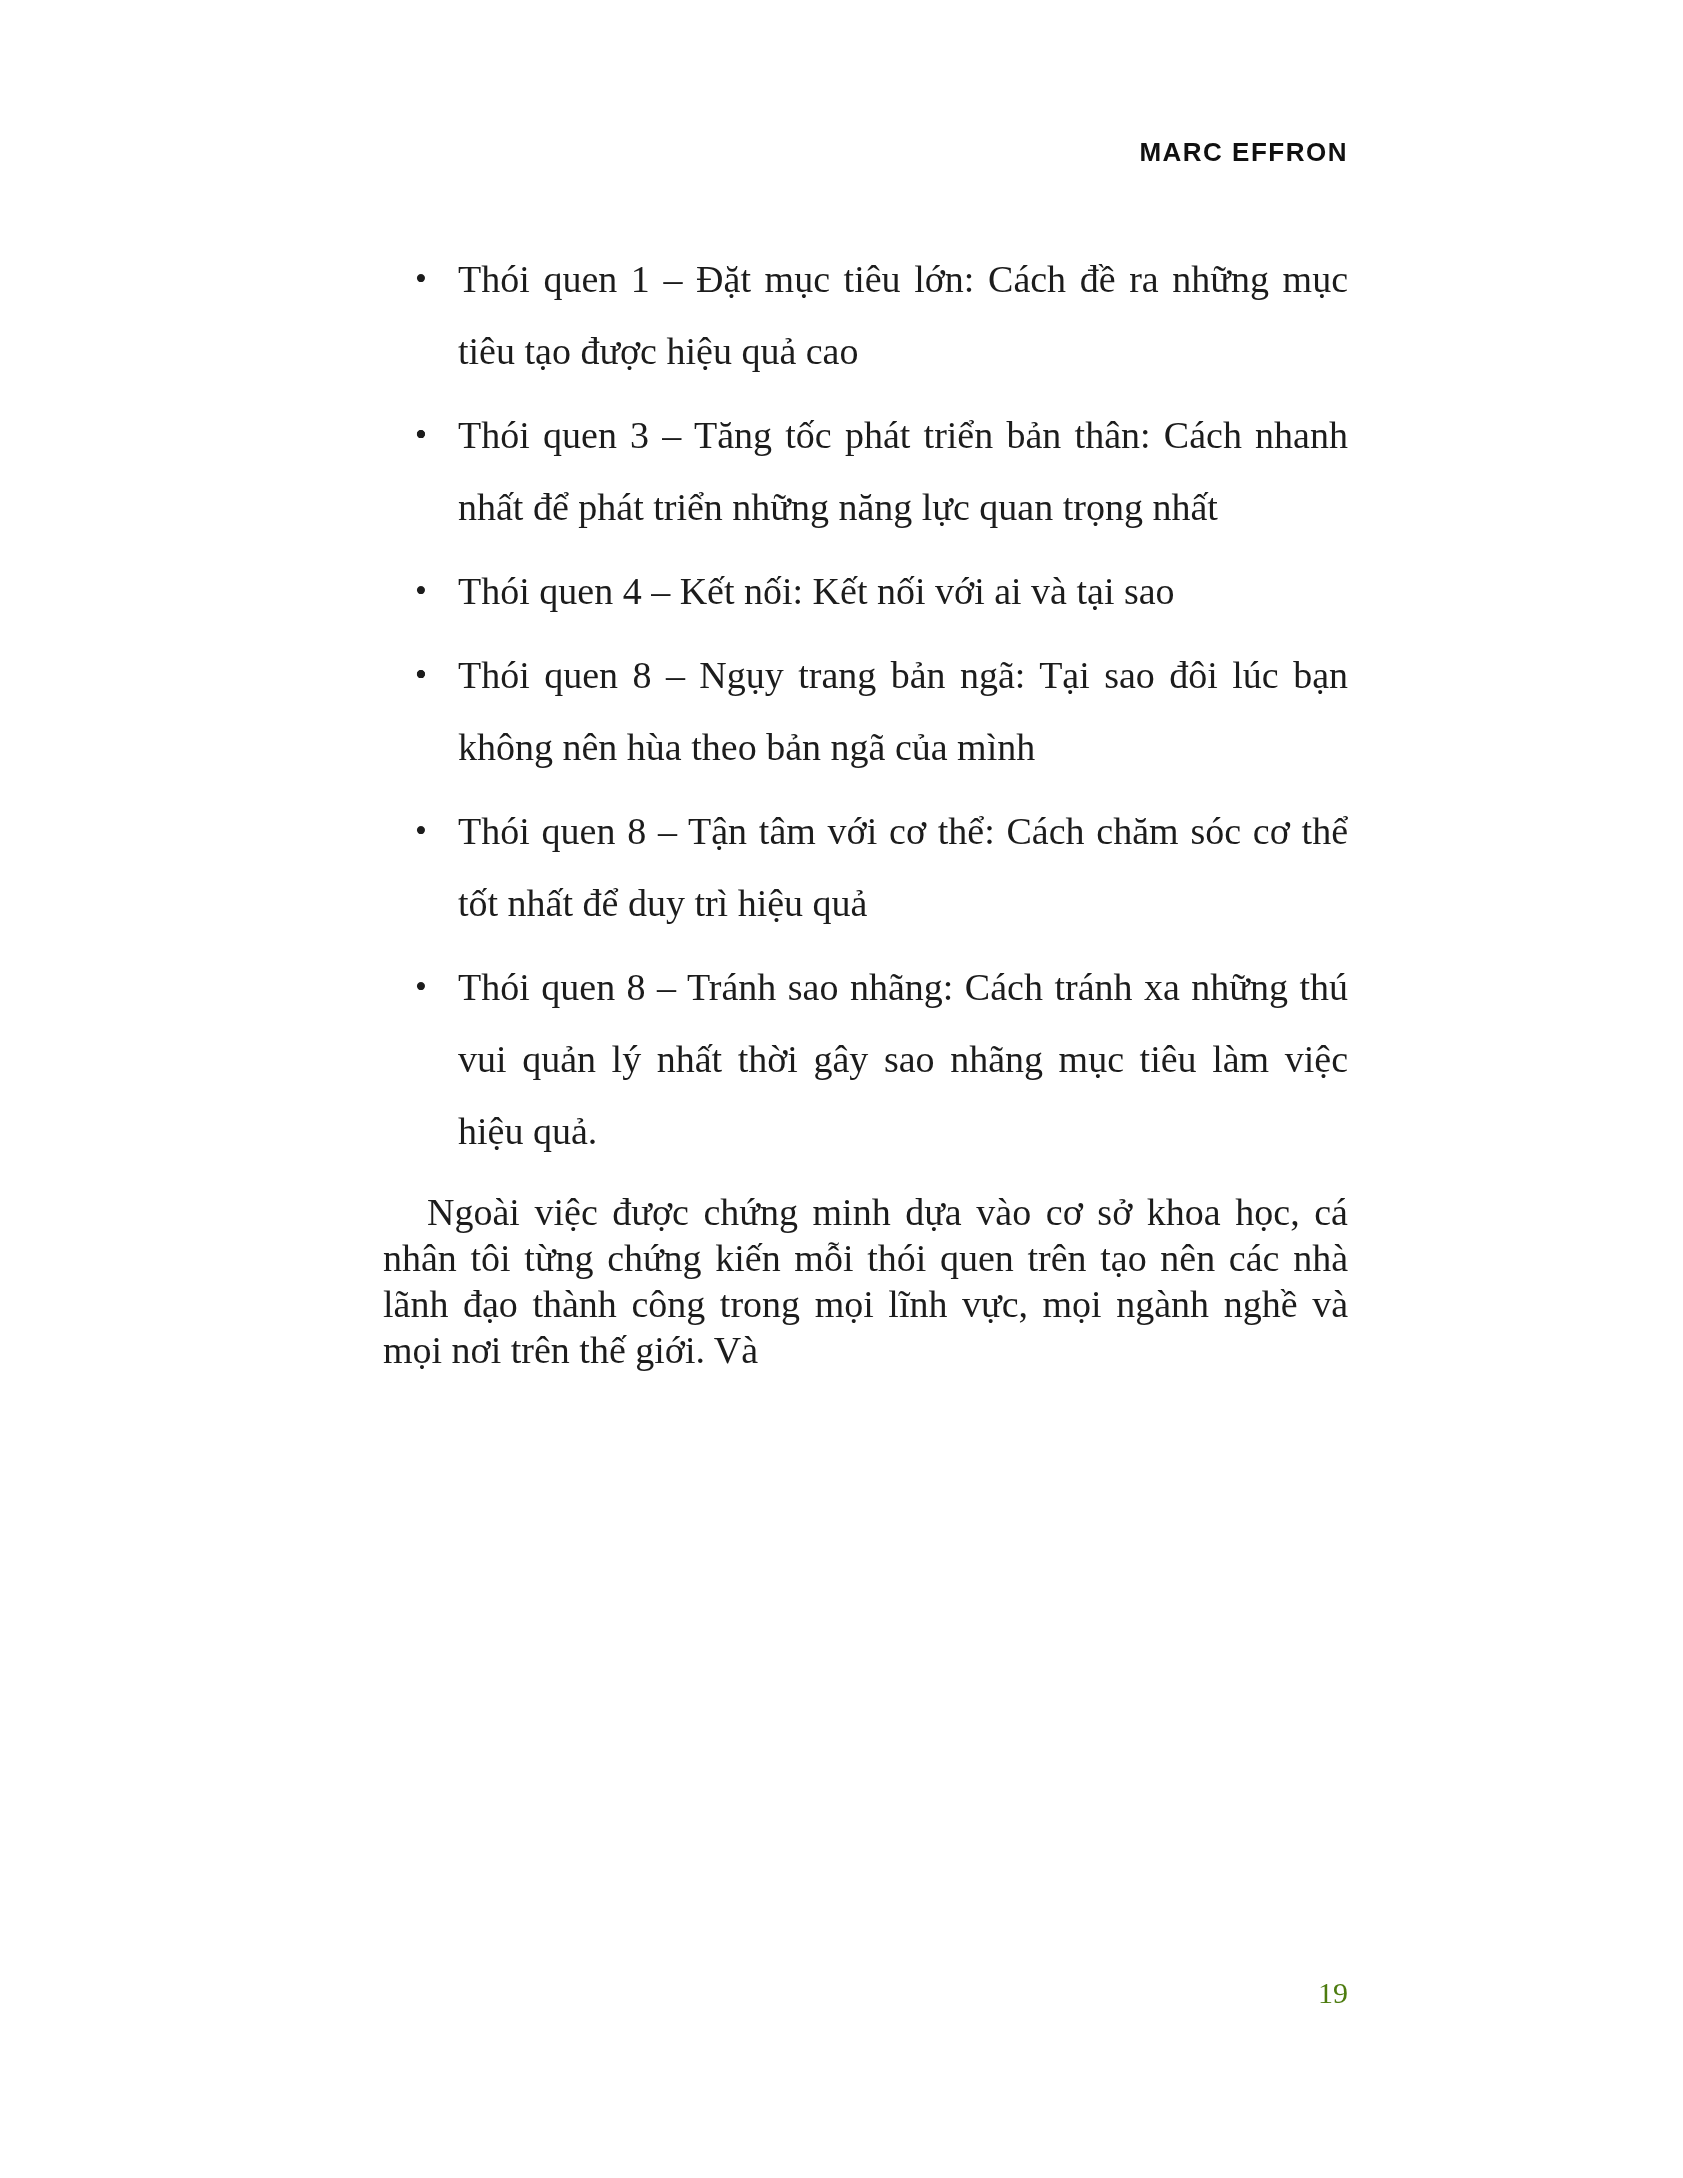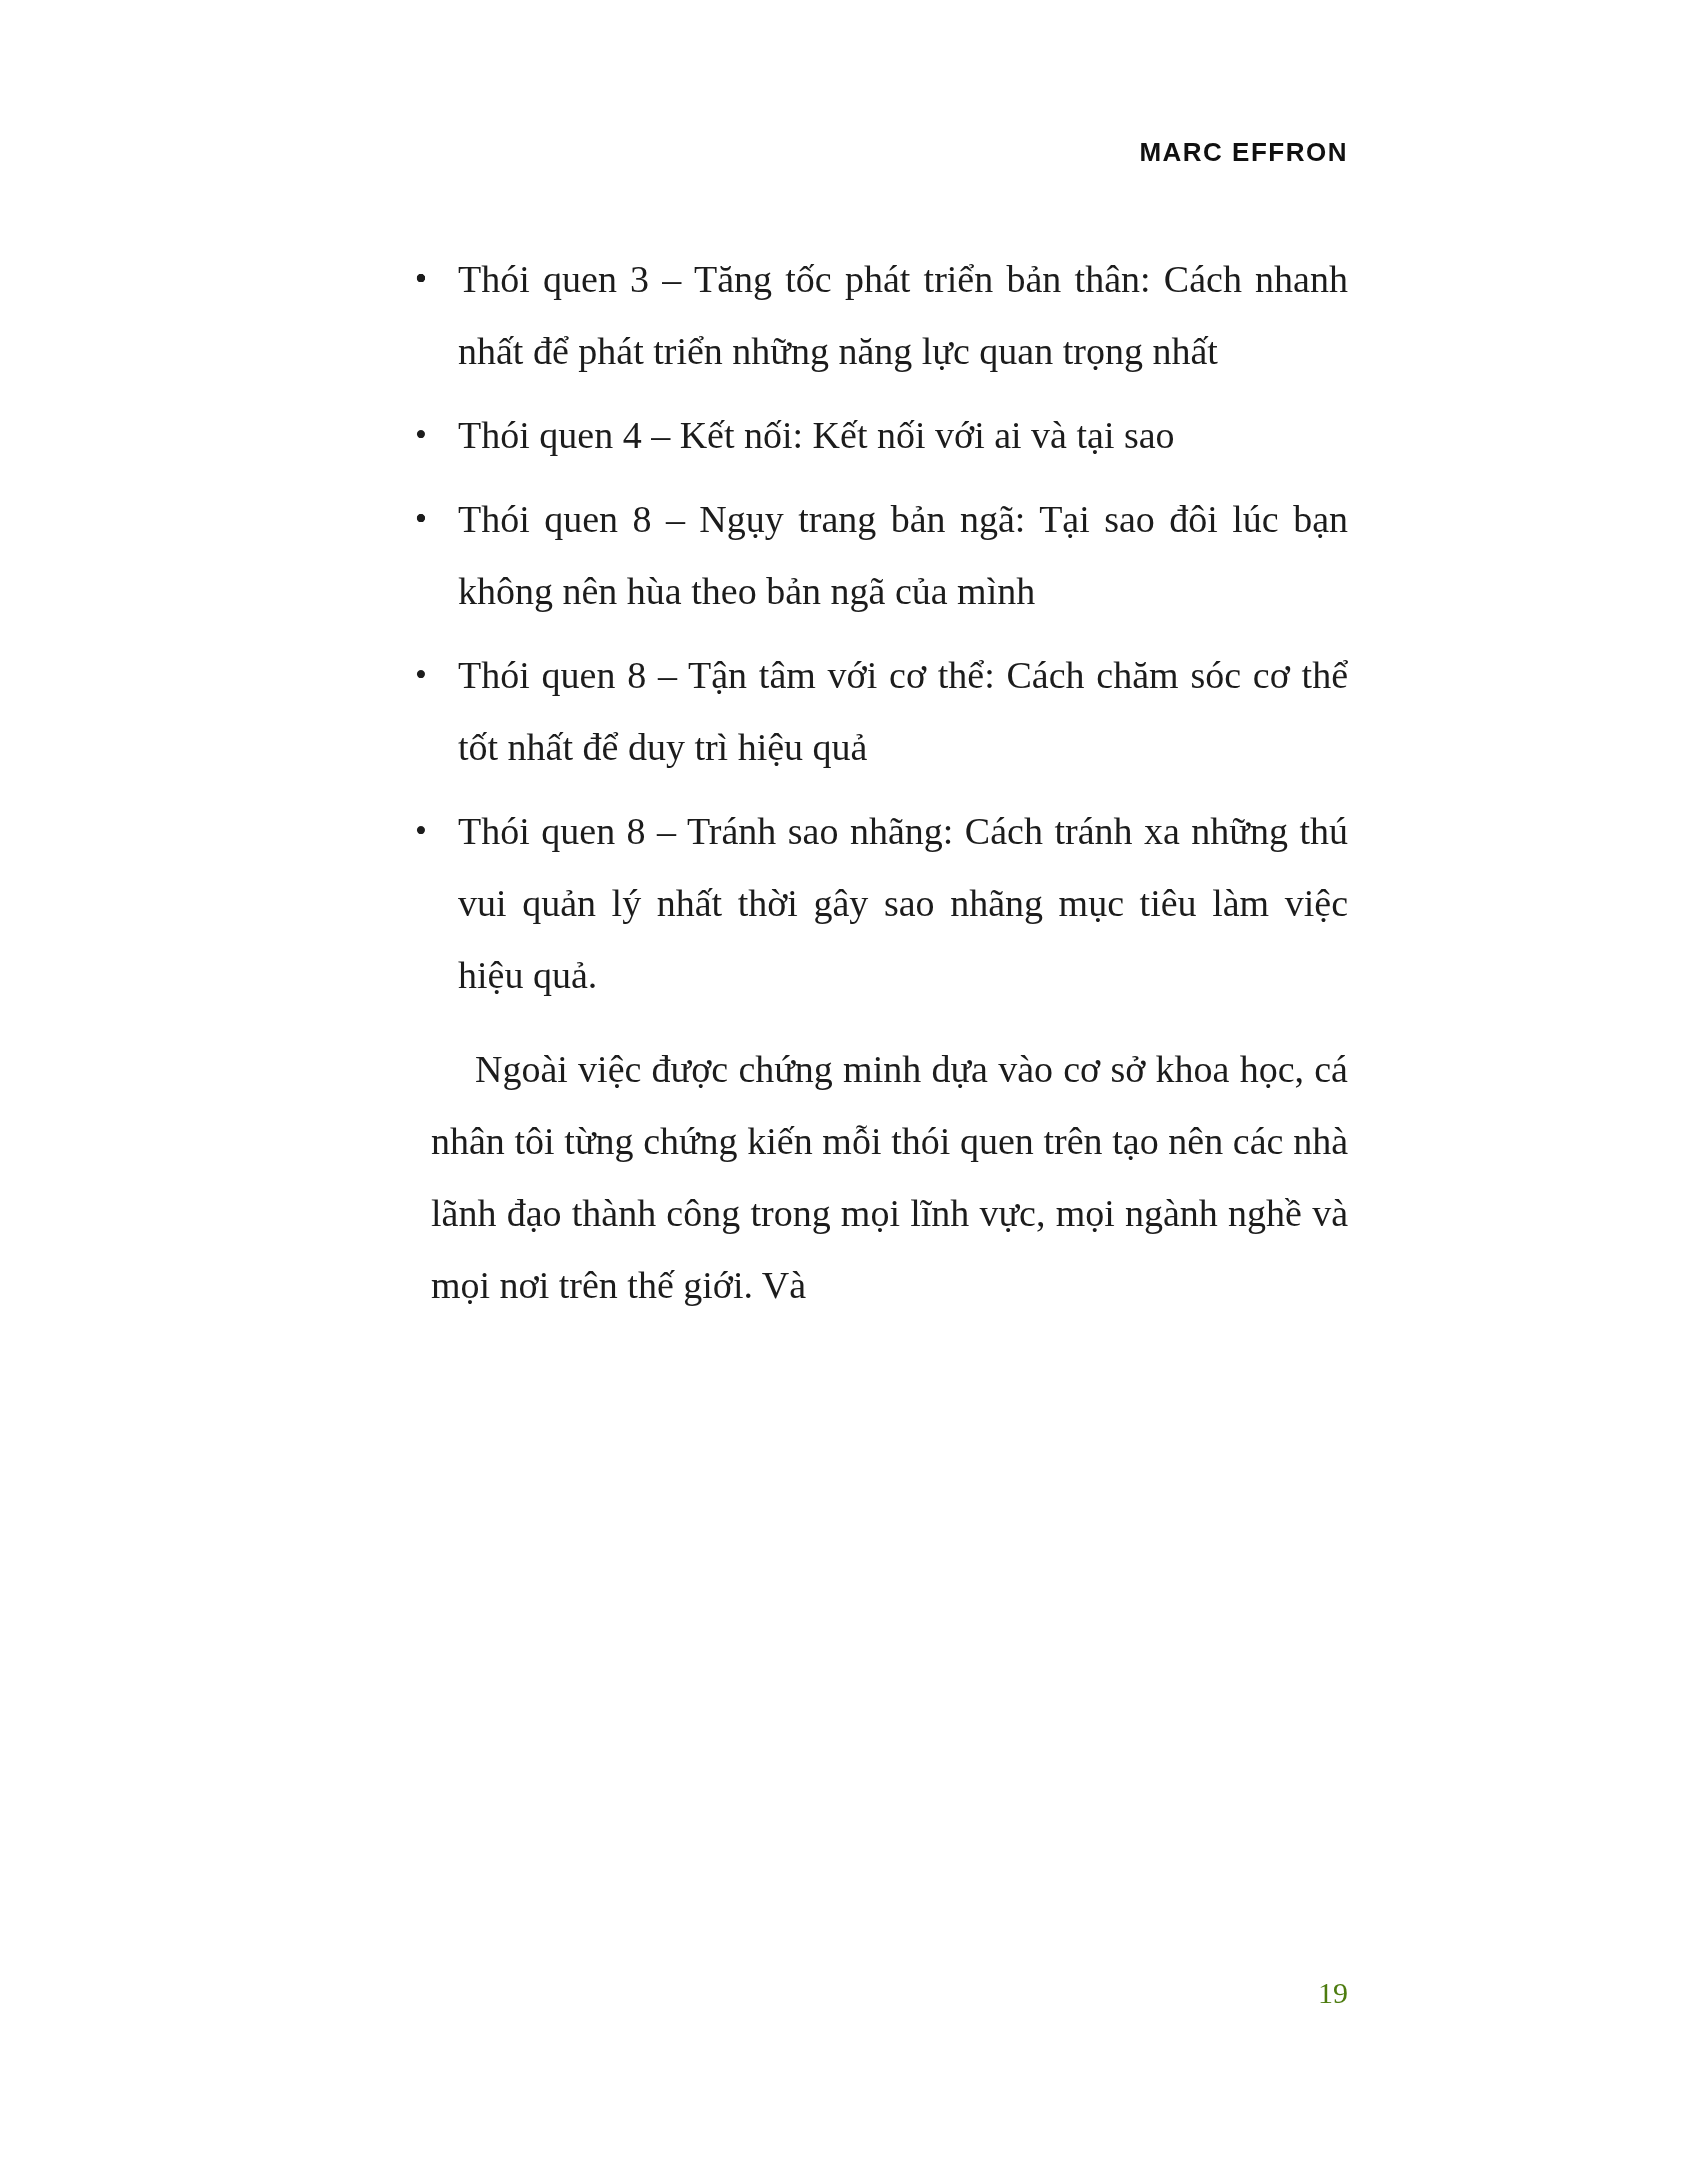--- a/index.html
+++ b/index.html
@@ -36,44 +36,44 @@
   }
   .bullet-marker {
     position: absolute;
     left: 32px;
     top: 0;
     font-size: 34px;
     line-height: 72px;
   }
   .body-paragraph {
     font-size: 38px;
-    line-height: 72px;
+    line-height: 46px;
     text-align: justify;
     text-indent: 44px;
     margin-top: 22px;
-    margin-left: 48px;
   }
   .page-number {
     position: absolute;
     right: 335px;
     bottom: 168px;
     font-size: 30px;
     color: #4d7c0f;
   }
 </style>
 </head>
 <body>
 
 <div class="page">
 
   <div class="running-header">MARC EFFRON</div>
 
   <ul class="habit-list">
     <li>
       <span class="bullet-marker">•</span>
+      <span>Thói quen 1 – Đặt mục tiêu lớn: Cách đề ra những mục tiêu tạo được hiệu quả cao</span>
     </li>
     <li>
       <span class="bullet-marker">•</span>
     </li>
     <li>
       <span class="bullet-marker">•</span>
       <span>Thói quen 3 – Tăng tốc phát triển bản thân: Cách nhanh nhất để phát triển những năng lực quan trọng nhất</span>
     </li>
     <li>
       <span class="bullet-marker">•</span>

